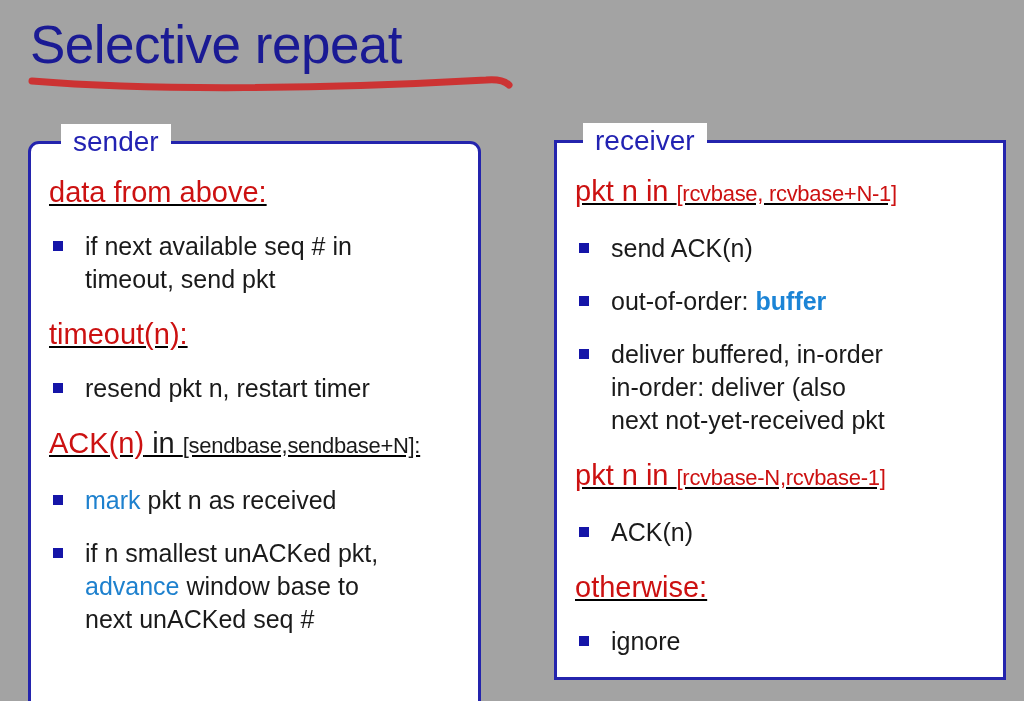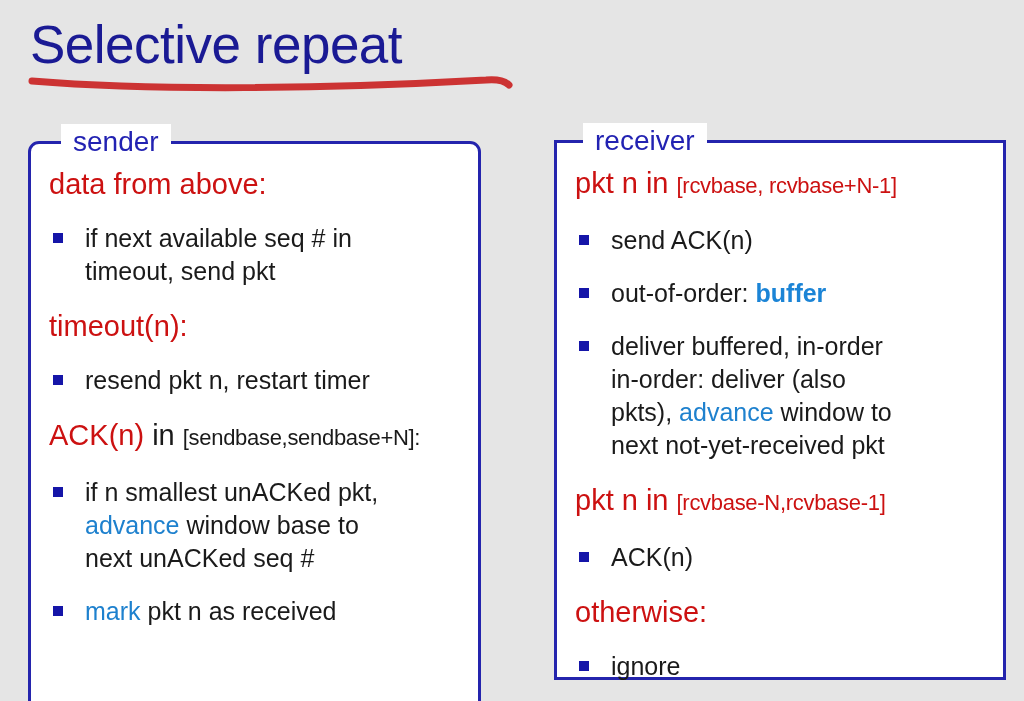--- a/index.html
+++ b/index.html
@@ -1,19 +1,19 @@
 <!DOCTYPE html>
 <html><head>
 <meta charset="utf-8">
 <style>
   html,body{margin:0;padding:0;background:#ffffff;}
   .slide{
     position:relative;
     width:1024px;height:701px;
-    background:#e5e5e5;
+    background:#a3a3a3;
     font-family:"Liberation Sans", sans-serif;
     overflow:hidden;
   }
   .title{
     position:absolute;left:30px;top:14px;margin:0;
     font-size:53px;font-weight:normal;letter-spacing:-0.5px;
     color:#1a1a94;z-index:2;
   }
   .underline-svg{position:absolute;left:24px;top:70px;z-index:1;}
   .panel{
@@ -26,21 +26,21 @@
   .panel-receiver{left:554px;top:140px;width:452px;height:540px;}
   .legend{
     position:absolute;top:-20px;
     font-size:28px;line-height:36px;
     padding:0 12px;background:#ffffff;
     color:#2222b2;
   }
   .panel-sender .legend{left:30px;}
   .panel-receiver .legend{left:26px;}
   .content{padding:12px 8px 0 18px;}
-  .heading{font-size:29px;line-height:36px;margin:10px 0 6px;}
+  .heading{font-size:29px;line-height:36px;margin:18px 0 6px;text-decoration:underline;}
   .bullet{
     position:relative;padding-left:36px;
     font-size:25px;line-height:33px;margin:20px 0;
   }
   .sq{
     position:absolute;left:4px;top:11px;
     width:10px;height:10px;background:#1515a8;
   }
   .ln{display:block;}
   .red{color:#cc1111;}
@@ -77,27 +77,27 @@
         </div>
         <div class="bullet">
           <span class="sq"></span>
           <span class="ln"><span class="black">resend pkt n, restart timer</span></span>
         </div>
         <div class="heading">
           <span class="ln"><span class="red">ACK(n)</span><span class="black"> in </span><span class="black small">[sendbase,sendbase+N]:</span></span>
         </div>
         <div class="bullet">
           <span class="sq"></span>
+          <span class="ln"><span class="blue">mark</span><span class="black"> pkt n as received</span></span>
+        </div>
+        <div class="bullet">
+          <span class="sq"></span>
           <span class="ln"><span class="black">if n smallest unACKed pkt,</span></span>
           <span class="ln"><span class="blue">advance</span><span class="black"> window base to</span></span>
           <span class="ln"><span class="black">next unACKed seq #</span></span>
-        </div>
-        <div class="bullet">
-          <span class="sq"></span>
-          <span class="ln"><span class="blue">mark</span><span class="black"> pkt n as received</span></span>
         </div>
       </div>
   </div>
 
   <div class="panel panel-receiver">
     <span class="legend">receiver</span>
     <div class="content">
         <div class="heading">
           <span class="ln"><span class="red">pkt n in </span><span class="red small">[rcvbase, rcvbase+N-1]</span></span>
         </div>
@@ -106,21 +106,20 @@
           <span class="ln"><span class="black">send ACK(n)</span></span>
         </div>
         <div class="bullet">
           <span class="sq"></span>
           <span class="ln"><span class="black">out-of-order: </span><span class="bluebold">buffer</span></span>
         </div>
         <div class="bullet">
           <span class="sq"></span>
           <span class="ln"><span class="black">deliver buffered, in-order</span></span>
           <span class="ln"><span class="black">in-order: deliver (also</span></span>
-          <span class="ln"><span class="black">pkts), </span><span class="blue">advance</span><span class="black"> window to</span></span>
           <span class="ln"><span class="black">next not-yet-received pkt</span></span>
         </div>
         <div class="heading">
           <span class="ln"><span class="red">pkt n in </span><span class="red small">[rcvbase-N,rcvbase-1]</span></span>
         </div>
         <div class="bullet">
           <span class="sq"></span>
           <span class="ln"><span class="black">ACK(n)</span></span>
         </div>
         <div class="heading">

